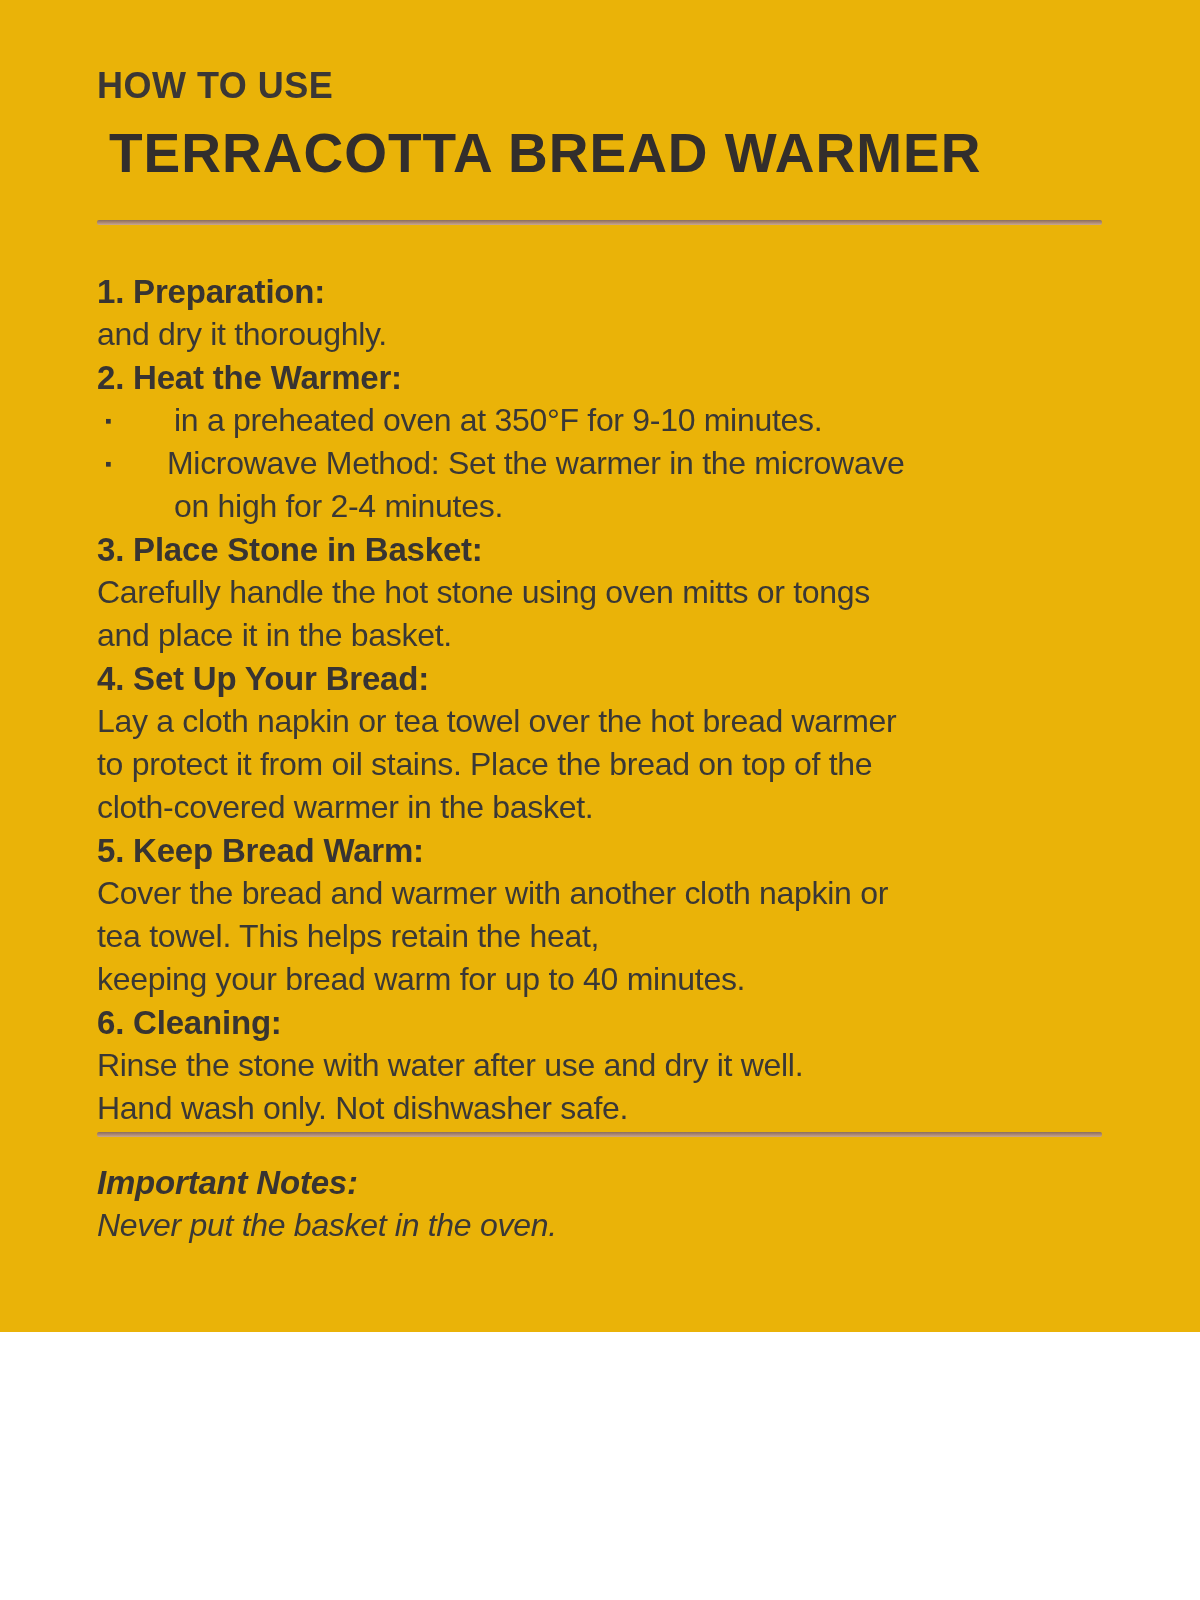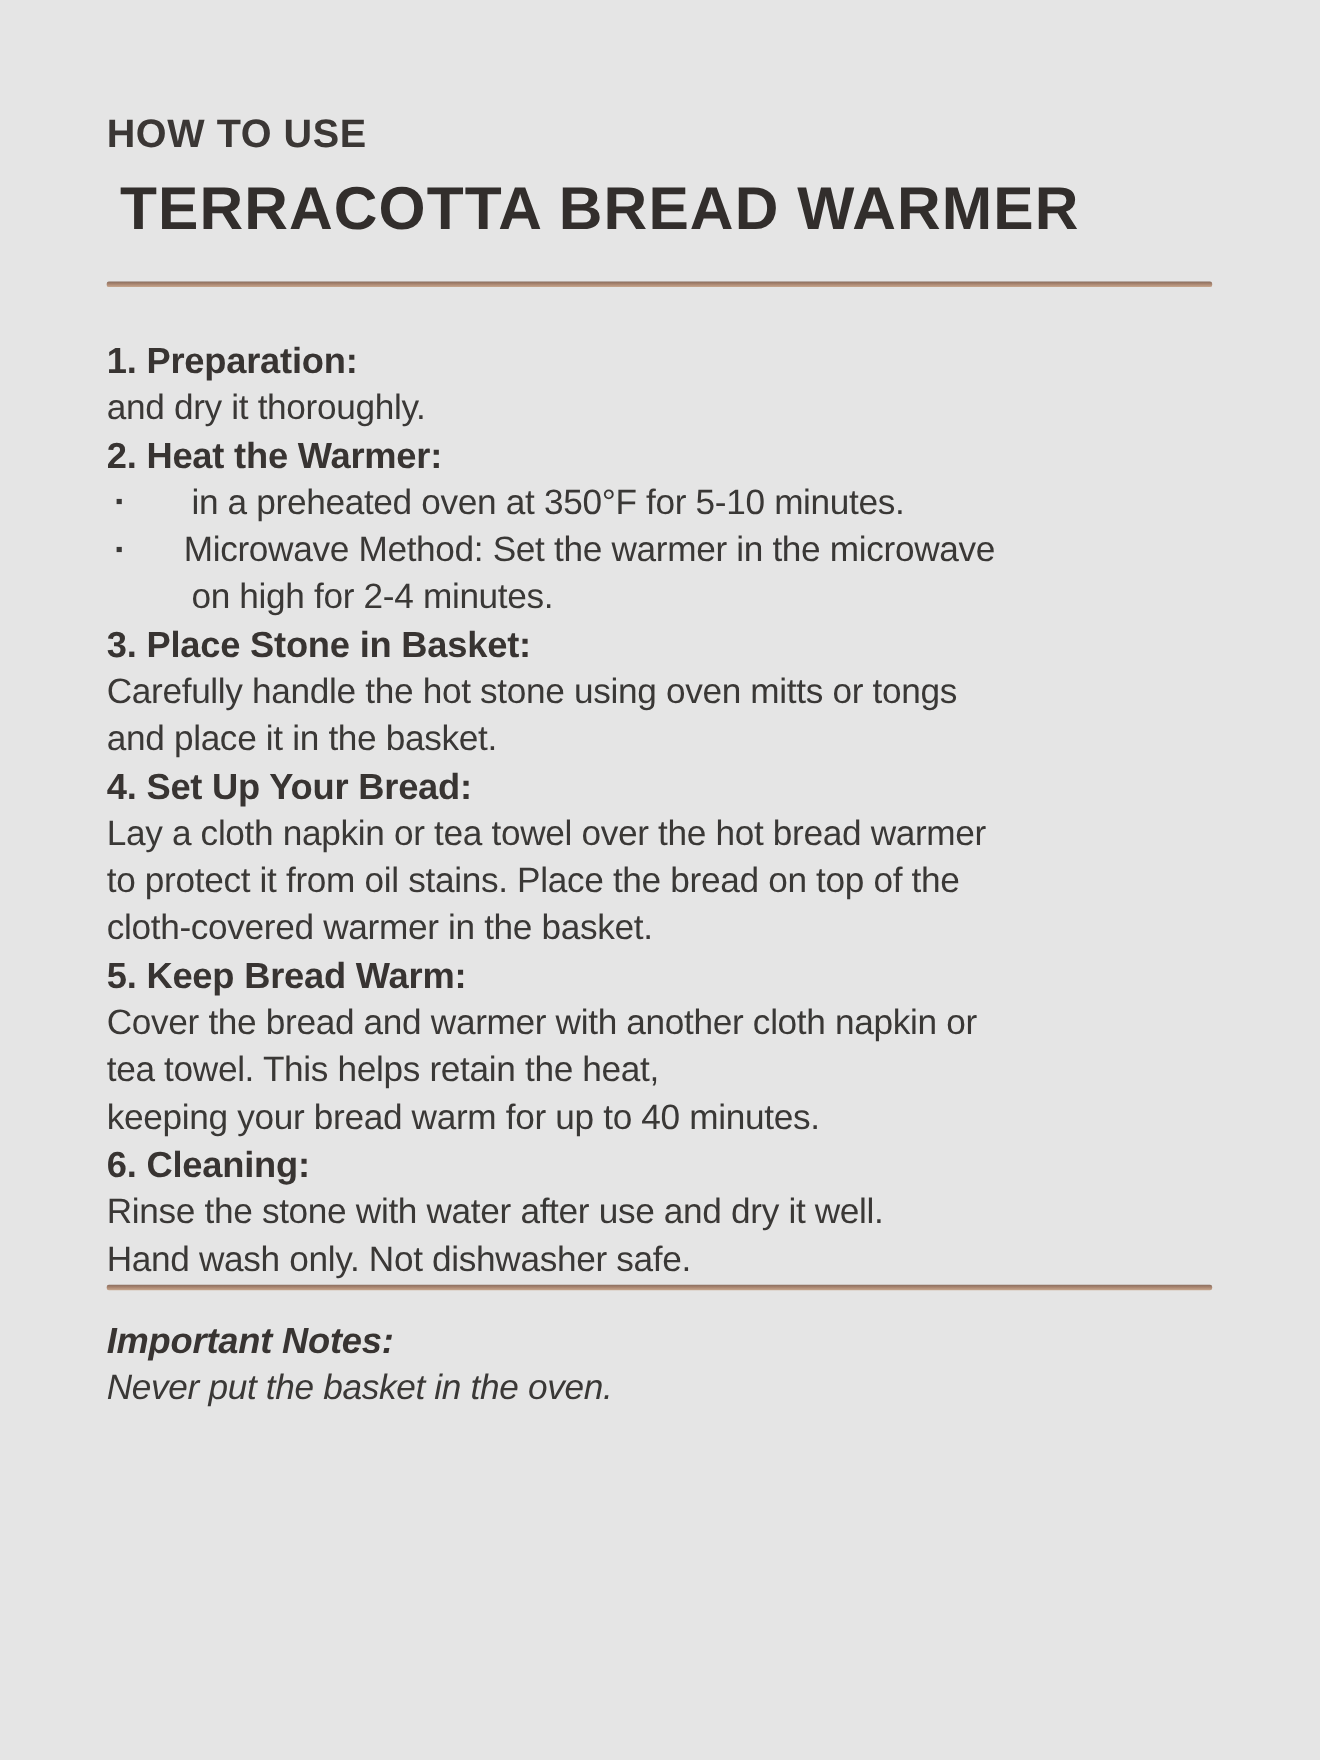--- a/index.html
+++ b/index.html
@@ -1,22 +1,22 @@
 <!DOCTYPE html>
 <html><head>
 <meta charset="utf-8">
 <style>
   html, body { margin: 0; padding: 0; background: #ffffff; }
   .page {
     position: relative;
     width: 1200px;
-    height: 1600px;
+    height: 1332px;
     box-sizing: border-box;
-    padding: 98px 90px 0 97px;
-    background: #e5e5e5;
+    padding: 62px 90px 0 97px;
+    background: #eab308;
     overflow: hidden;
     font-family: "Liberation Sans", sans-serif;
     color: #3a3836;
   }
   .eyebrow {
     font-size: 36px;
     font-weight: 700;
     line-height: 48px;
     letter-spacing: 0.5px;
     color: #3b3735;
@@ -83,21 +83,21 @@
   <div class="section first">
     <div class="sec-heading">1. Preparation:</div>
     <div class="line">and dry it thoroughly.</div>
   </div>
 
   <div class="section">
     <div class="sec-heading">2. Heat the Warmer:</div>
     <div class="bullet-row">
       <span class="bullet-glyph">▪</span>
       <div class="bullet-lines">
-        <div class="line cont">in a preheated oven at 350°F for 5-10 minutes.</div>
+        <div class="line cont">in a preheated oven at 350°F for 9-10 minutes.</div>
       </div>
     </div>
     <div class="bullet-row">
       <span class="bullet-glyph">▪</span>
       <div class="bullet-lines">
         <div class="line">Microwave Method: Set the warmer in the microwave</div>
         <div class="line cont">on high for 2-4 minutes.</div>
       </div>
     </div>
   </div>

